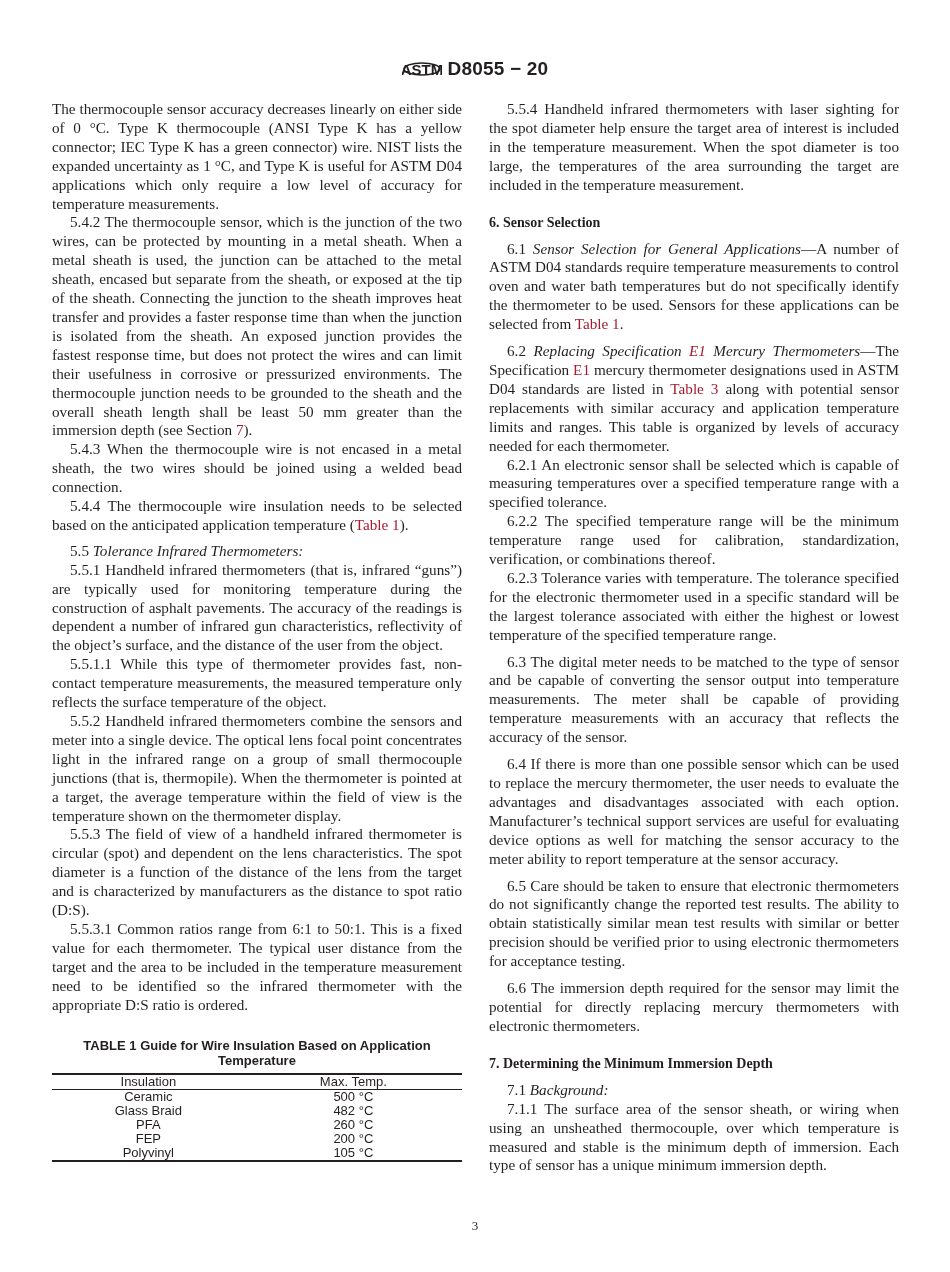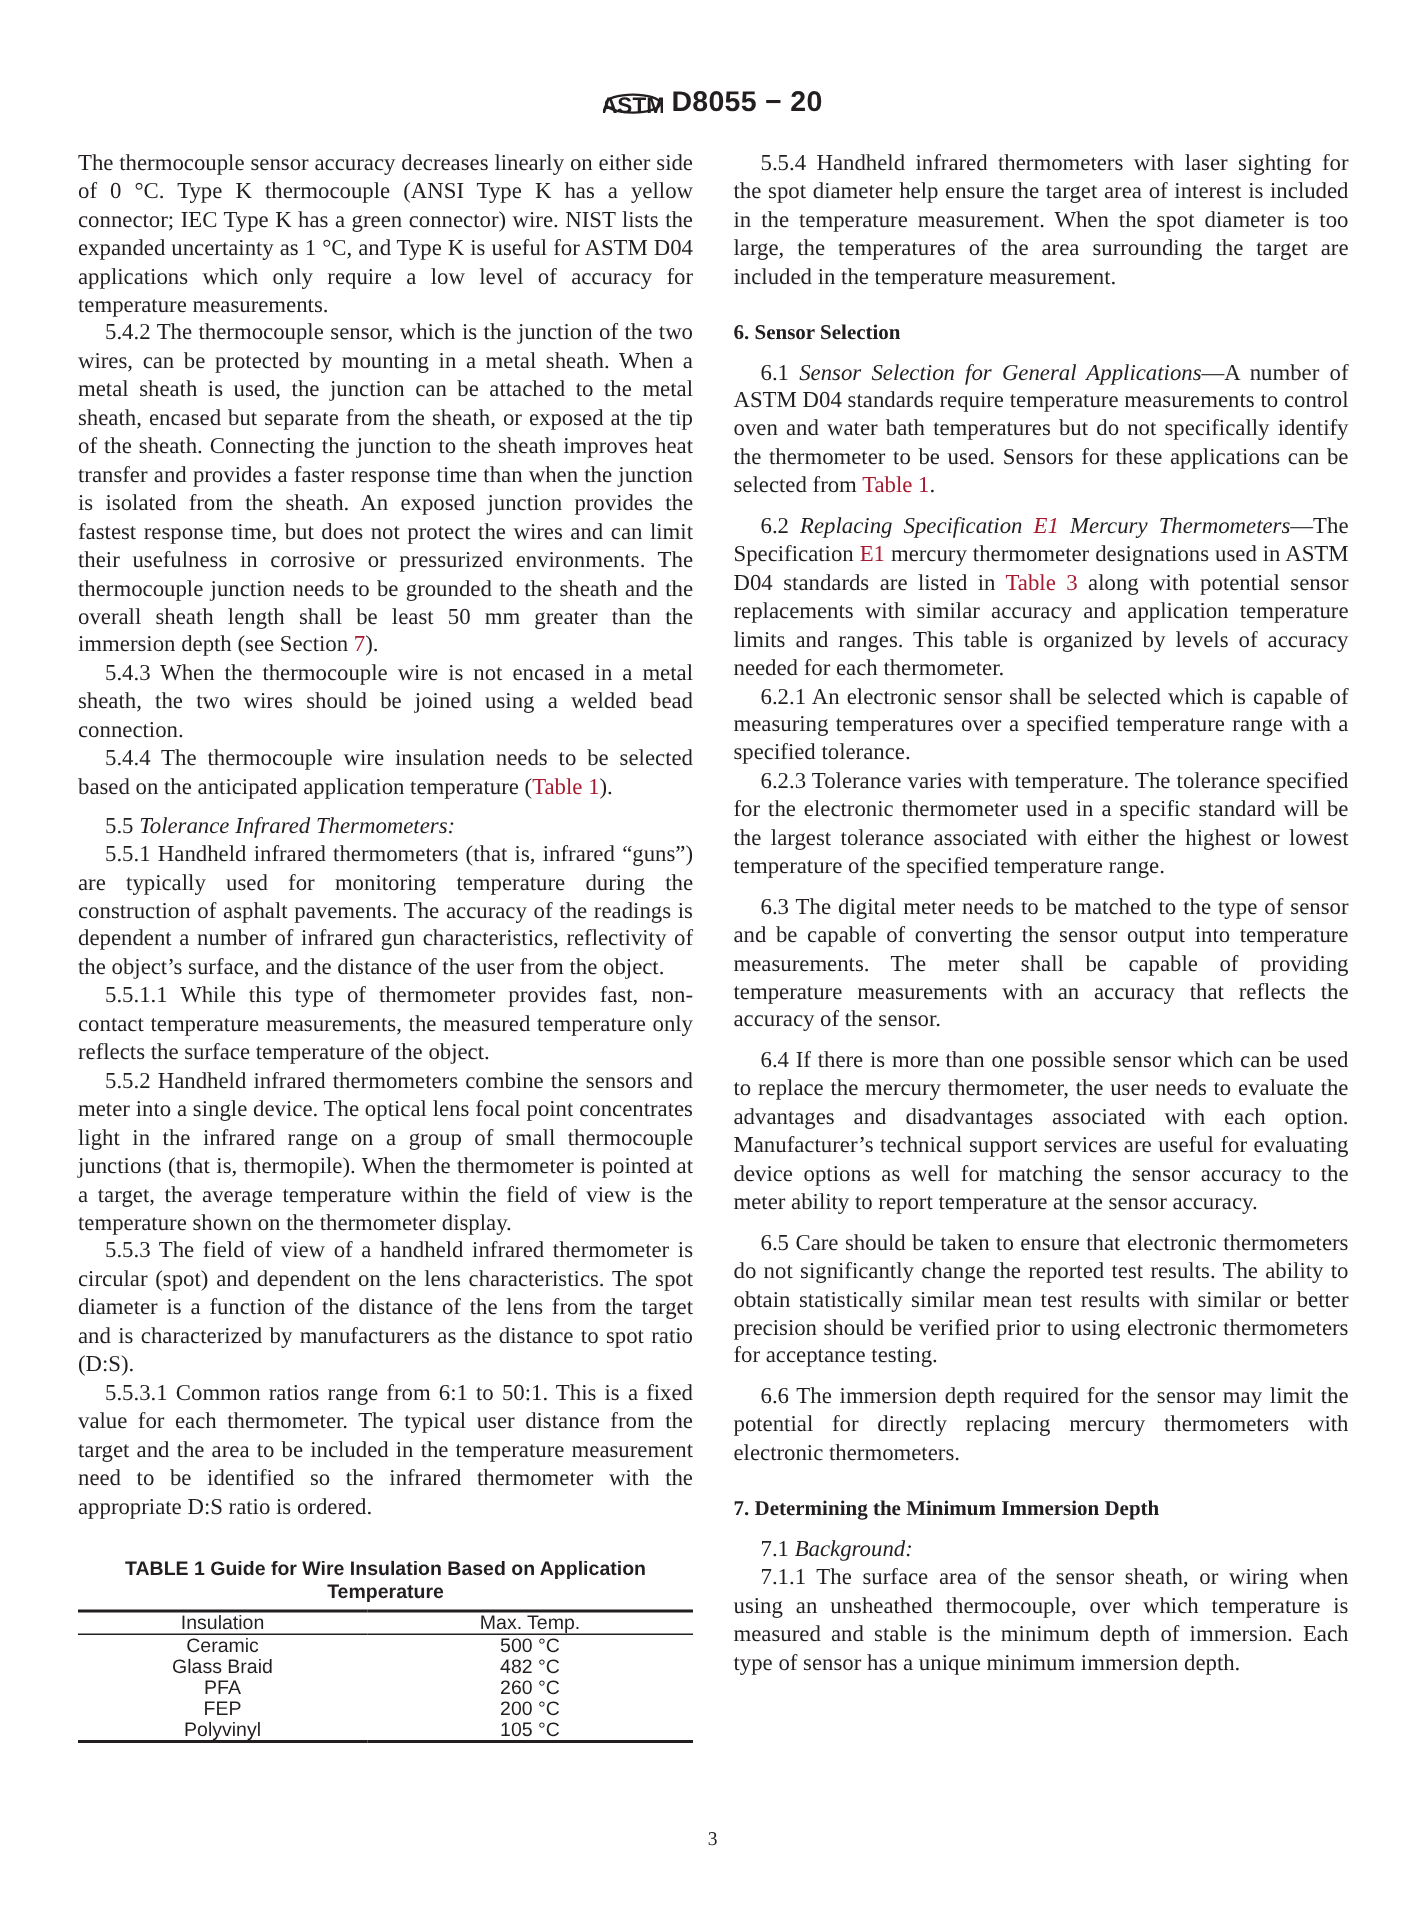--- a/index.html
+++ b/index.html
@@ -89,20 +89,21 @@
   </div>
 </div>
 
 <div class="col col-right">
   <p class="ind">5.5.4 Handheld infrared thermometers with laser sighting for the spot diameter help ensure the target area of interest is included in the temperature measurement. When the spot diameter is too large, the temperatures of the area surrounding the target are included in the temperature measurement.</p>
 
   <h2 class="sec-head">6. Sensor Selection</h2>
   <p class="ind"><span>6.1 </span><span class="it">Sensor Selection for General Applications</span><span>—A number of ASTM D04 standards require temperature measurements to control oven and water bath temperatures but do not specifically identify the thermometer to be used. Sensors for these applications can be selected from </span><span class="link">Table 1</span><span>.</span></p>
   <p class="ind gap-lg"><span>6.2 </span><span class="it">Replacing Specification </span><span class="it link">E1</span><span class="it"> Mercury Thermometers</span><span>—The Specification </span><span class="link">E1</span><span> mercury thermometer designations used in ASTM D04 standards are listed in </span><span class="link">Table 3</span><span> along with potential sensor replacements with similar accuracy and application temperature limits and ranges. This table is organized by levels of accuracy needed for each thermometer.</span></p>
   <p class="ind">6.2.1 An electronic sensor shall be selected which is capable of measuring temperatures over a specified temperature range with a specified tolerance.</p>
+  <p class="ind">6.2.2 The specified temperature range will be the minimum temperature range used for calibration, standardization, verification, or combinations thereof.</p>
   <p class="ind">6.2.3 Tolerance varies with temperature. The tolerance specified for the electronic thermometer used in a specific standard will be the largest tolerance associated with either the highest or lowest temperature of the specified temperature range.</p>
   <p class="ind gap-lg">6.3 The digital meter needs to be matched to the type of sensor and be capable of converting the sensor output into temperature measurements. The meter shall be capable of providing temperature measurements with an accuracy that reflects the accuracy of the sensor.</p>
   <p class="ind gap-lg">6.4 If there is more than one possible sensor which can be used to replace the mercury thermometer, the user needs to evaluate the advantages and disadvantages associated with each option. Manufacturer’s technical support services are useful for evaluating device options as well for matching the sensor accuracy to the meter ability to report temperature at the sensor accuracy.</p>
   <p class="ind gap-lg">6.5 Care should be taken to ensure that electronic thermometers do not significantly change the reported test results. The ability to obtain statistically similar mean test results with similar or better precision should be verified prior to using electronic thermometers for acceptance testing.</p>
   <p class="ind gap-lg">6.6 The immersion depth required for the sensor may limit the potential for directly replacing mercury thermometers with electronic thermometers.</p>
 
   <h2 class="sec-head">7. Determining the Minimum Immersion Depth</h2>
   <p class="ind"><span>7.1 </span><span class="it">Background:</span></p>
   <p class="ind">7.1.1 The surface area of the sensor sheath, or wiring when using an unsheathed thermocouple, over which temperature is measured and stable is the minimum depth of immersion. Each type of sensor has a unique minimum immersion depth.</p>
 </div>

